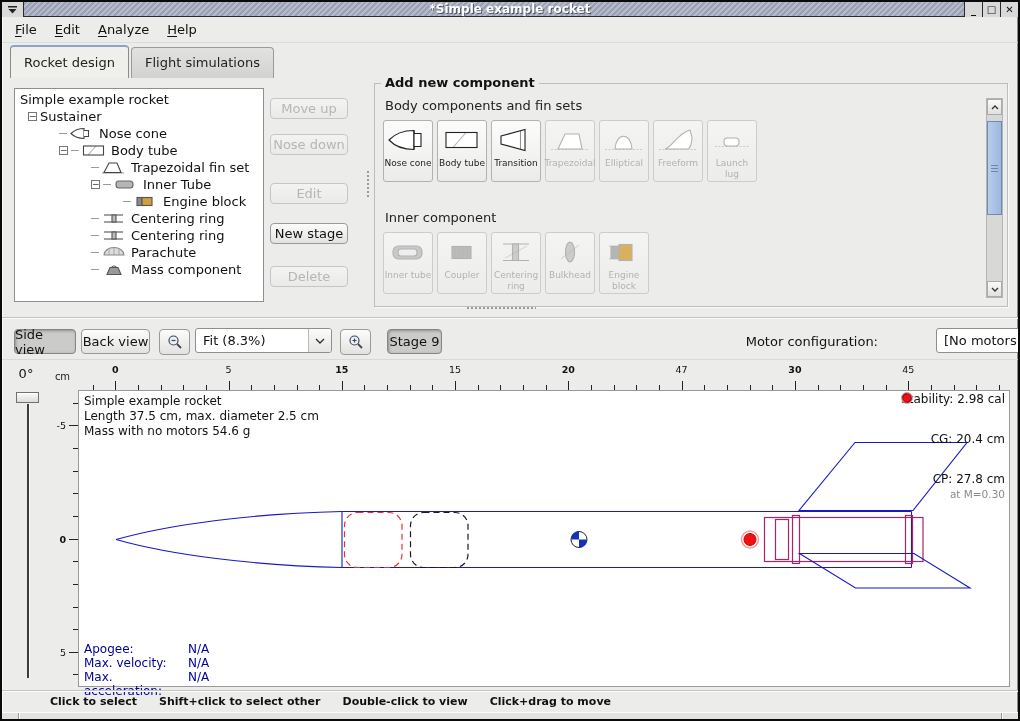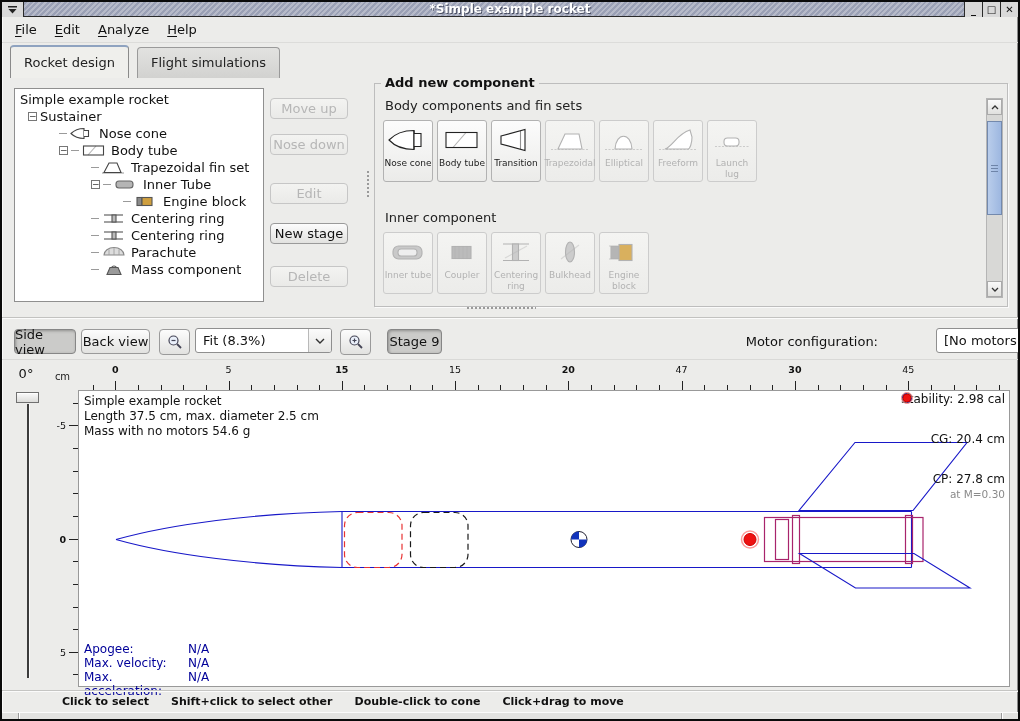--- a/index.html
+++ b/index.html
@@ -18,21 +18,21 @@
   .win-ctl{width:18px;height:15px;background:#d9d9d9;border-left:1px solid #2a2a2a;display:flex;align-items:center;justify-content:center;
     font-size:10px;font-weight:bold;color:#111;}
   
   .menubar{position:absolute;left:0;top:15px;right:0;height:26px;display:flex;align-items:center;padding-left:4px;
     border-bottom:1px solid #dcdcda;}
   .menu-item{padding:4px 9px;font-size:13px;color:#111;}
   .mn{text-decoration:underline;text-underline-offset:2px;}
   
   .tabbar{position:absolute;left:0;top:41px;right:0;height:35px;display:flex;align-items:flex-end;padding-left:8px;}
   .tab{padding:7px 13px 8px 13px;font-size:13px;border:1px solid #9a9a9a;border-bottom:none;
-    background:linear-gradient(#e2e2e0,#d2d2d0);border-radius:4px 4px 0 0;margin-right:8px;color:#222;}
+    background:linear-gradient(#e2e2e0,#d2d2d0);border-radius:4px 4px 0 0;margin-right:2px;color:#222;}
   .tab.active{background:#efefec;border-color:#8a8a8a;border-top:2px solid #8fa3c0;padding-top:8px;position:relative;z-index:2;}
   
   .top-panel{position:absolute;left:0;top:76px;right:0;height:240px;border-bottom:1px solid #c2c2c0;box-shadow:0 1px 0 #fbfbfb;}
   .tree-box{position:absolute;left:12px;top:10px;width:250px;height:214px;background:#fff;border:1px solid #8f8f8f;overflow:hidden;padding-top:2px;}
   .tree-row{height:17px;display:flex;align-items:center;font-size:13px;color:#111;white-space:nowrap;}
   .expander{width:9px;height:9px;border:1px solid #777;background:#fff;font-size:9px;line-height:7px;text-align:center;margin-right:3px;flex:none;color:#333;}
   .tconn{width:8px;height:1px;background:#9a9a9a;margin-right:3px;flex:none;}
   .ticon{display:flex;align-items:center;margin-right:5px;flex:none;}
   .action-col{position:absolute;left:268px;top:0;width:78px;height:224px;}
   .btn{display:flex;align-items:center;justify-content:center;border:1px solid #9a9a9a;border-radius:4px;
@@ -85,21 +85,21 @@
   .canvas svg{position:absolute;left:0;top:0;}
   .info-left{position:absolute;left:5px;top:3px;font-size:12px;color:#111;line-height:15px;}
   .info-right{position:absolute;right:4px;top:1px;font-size:12px;color:#111;line-height:15px;text-align:right;}
   .info-right .row{display:flex;align-items:center;justify-content:flex-end;gap:4px;margin-top:25px;}
   .mach{color:#8a8a8a;font-size:10.5px;}
   .flight{position:absolute;left:5px;top:251px;font-size:12px;color:#000099;line-height:14px;}
   .flight .frow{display:flex;}
   .flight .flab{width:104px;}
   
   .statusbar{position:absolute;left:0;top:688px;right:0;height:22px;border-top:1px solid #c5c5c3;box-shadow:0 1px 0 #fbfbfb inset;
-    display:flex;align-items:center;padding-left:60px;}
+    display:flex;align-items:center;padding-left:48px;}
   .hint{font-size:11px;font-weight:bold;color:#111;margin-right:22px;}
   .bottom-frame{position:absolute;left:0;top:710px;right:0;height:7px;background:#e2e2e0;border-top:1px solid #fafafa;}
   .grip-l{position:absolute;left:16px;top:0;bottom:0;width:1px;background:#9a9a9a;box-shadow:1px 0 0 #fff;}
   .grip-r{position:absolute;right:16px;top:0;bottom:0;width:1px;background:#9a9a9a;box-shadow:1px 0 0 #fff;}
 </style>
 </head>
 <body>
 
 <div class="window">
 
@@ -579,20 +579,20 @@
             <span class="flab">Max. acceleration:</span>
             <span>N/A</span>
           </div>
         </div>
     </div>
   </div>
 
   <div class="statusbar">
       <span class="hint">Click to select</span>
       <span class="hint">Shift+click to select other</span>
-      <span class="hint">Double-click to cone</span>
+      <span class="hint">Double-click to view</span>
       <span class="hint">Click+drag to move</span>
     </div>
   <div class="bottom-frame">
     <div class="grip-l"></div>
     <div class="grip-r"></div>
   </div>
 </div>
 
 </body></html>

